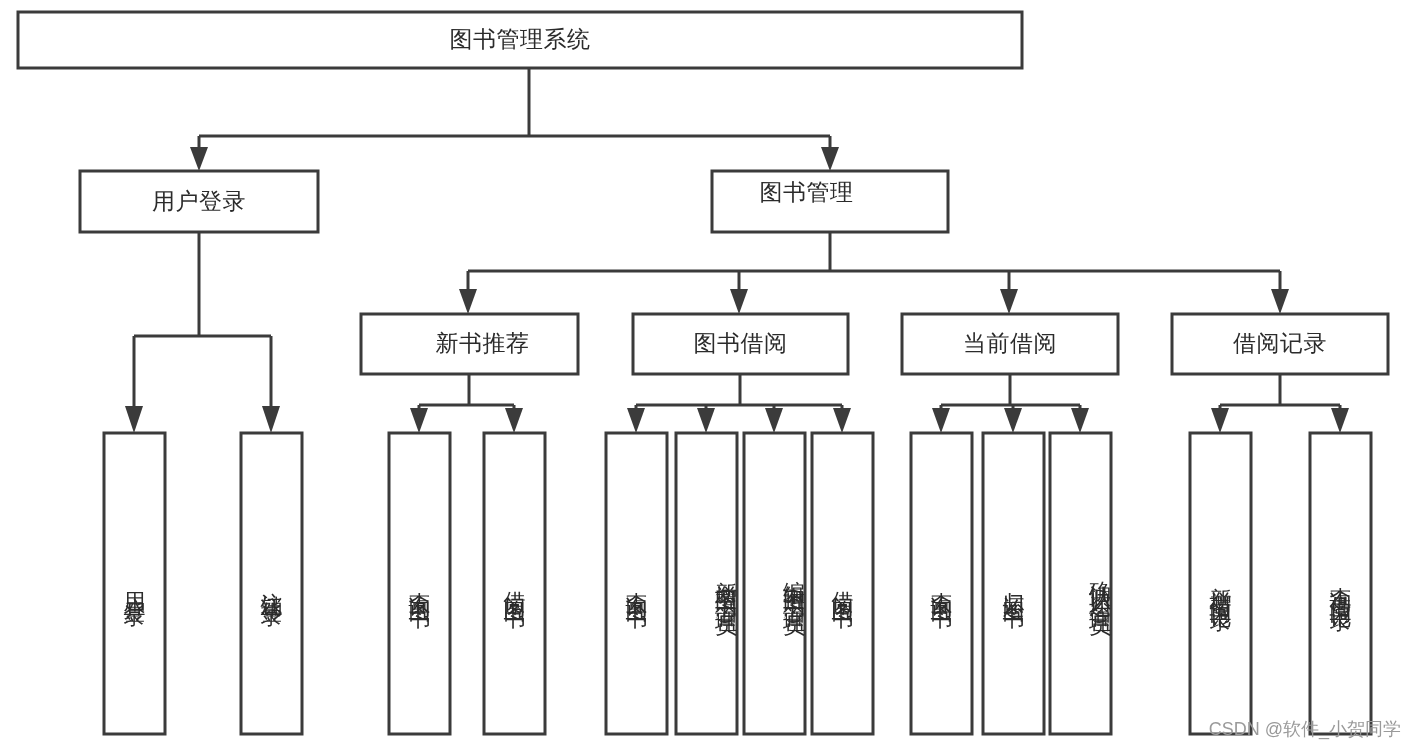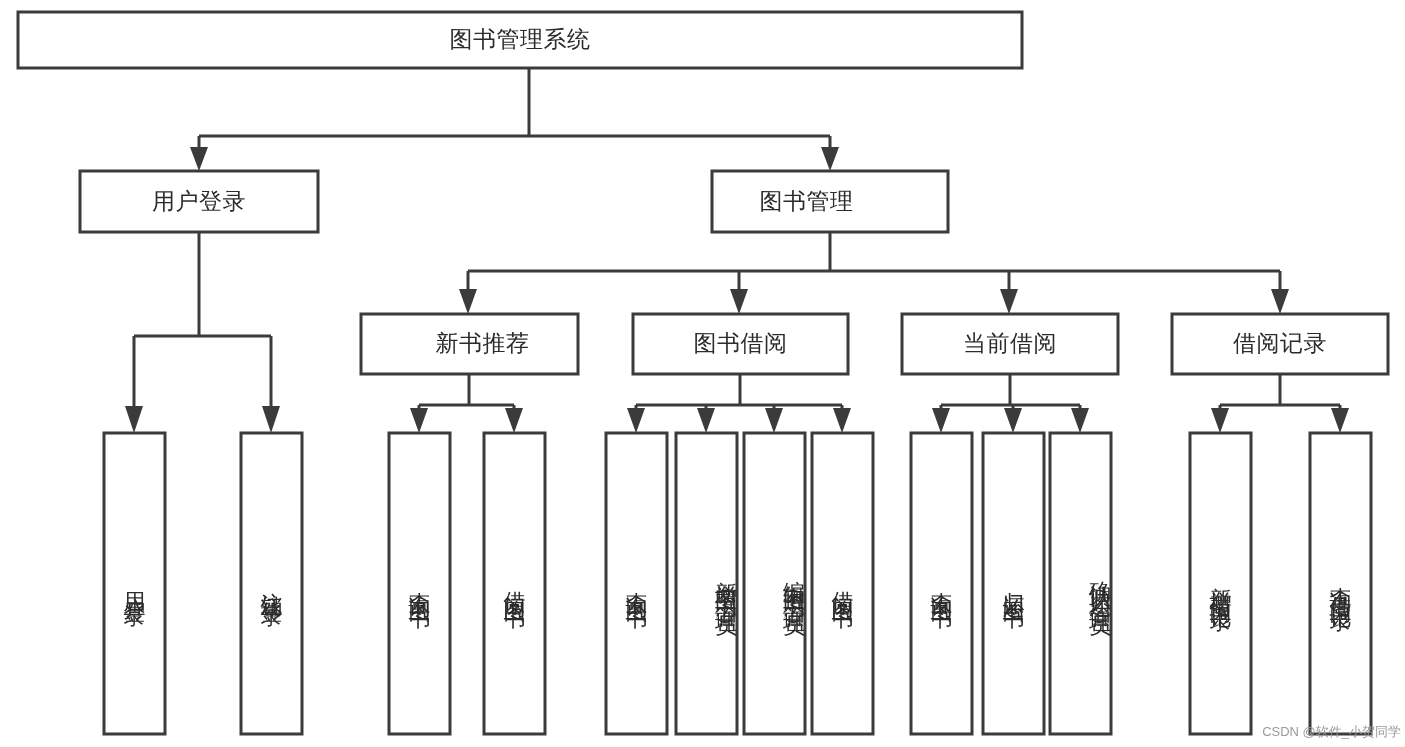--- a/index.html
+++ b/index.html
@@ -67,21 +67,21 @@
     box-sizing: border-box;
   }
   .label-v.v-center {
     align-items: center;
     padding-top: 0;
   }
   .watermark {
     position: absolute;
     right: 12px;
     bottom: 6px;
-    font-size: 13px;
+    font-size: 18px;
     color: #9a9a9a;
     white-space: nowrap;
     user-select: none;
     font-family: "Liberation Sans", "DejaVu Sans", sans-serif;
   }
 </style>
 </head>
 <body>
 
 <div id="canvas">
@@ -172,21 +172,21 @@
     <path class="connector" d="M 1220 405 L 1340 405"></path>
     <path class="connector" d="M 1220 405 L 1220 412"></path>
     <path class="connector" d="M 1340 405 L 1340 412"></path>
     <polygon class="arrow-head" points="1211,408 1229,408 1220,433"></polygon>
     <polygon class="arrow-head" points="1331,408 1349,408 1340,433"></polygon>
   </svg>
 
   <div class="node-label label-h" style="left:18px; top:12px; width:1004px; height:56px;">图书管理系统</div>
 
   <div class="node-label label-h" style="left:80px; top:171px; width:238px; height:61px;">用户登录</div>
-  <div class="node-label label-h" style="left:712px; top:171px; width:189px; height:61px;">图书管理</div>
+  <div class="node-label label-h" style="left:712px; top:162px; width:189px; height:61px;">图书管理</div>
 
   <div class="node-label label-h" style="left:361px; top:314px; width:243px; height:60px;">新书推荐</div>
   <div class="node-label label-h" style="left:902px; top:314px; width:216px; height:60px;">当前借阅</div>
   <div class="node-label label-h" style="left:633px; top:314px; width:215px; height:60px;">图书借阅</div>
   <div class="node-label label-h" style="left:1172px; top:314px; width:216px; height:60px;text-align:right;">借阅记录</div>
 
   <div class="node-label label-v v-center" style="left:104px; top:433px; width:61px; height:301px;">用户登录</div>
   <div class="node-label label-v v-center" style="left:241px; top:433px; width:61px; height:301px;">注销登录</div>
 
   <div class="node-label label-v v-center" style="left:389px; top:433px; width:61px; height:301px;">查询图书</div>

